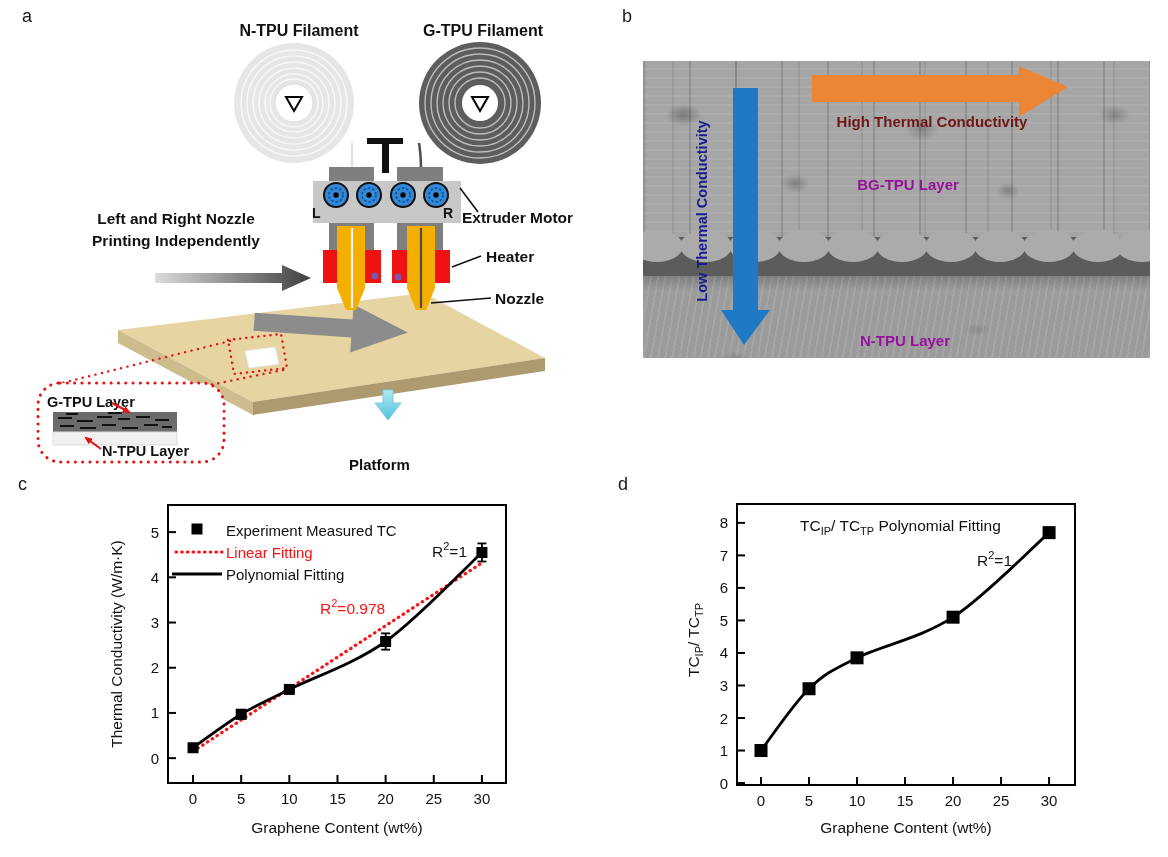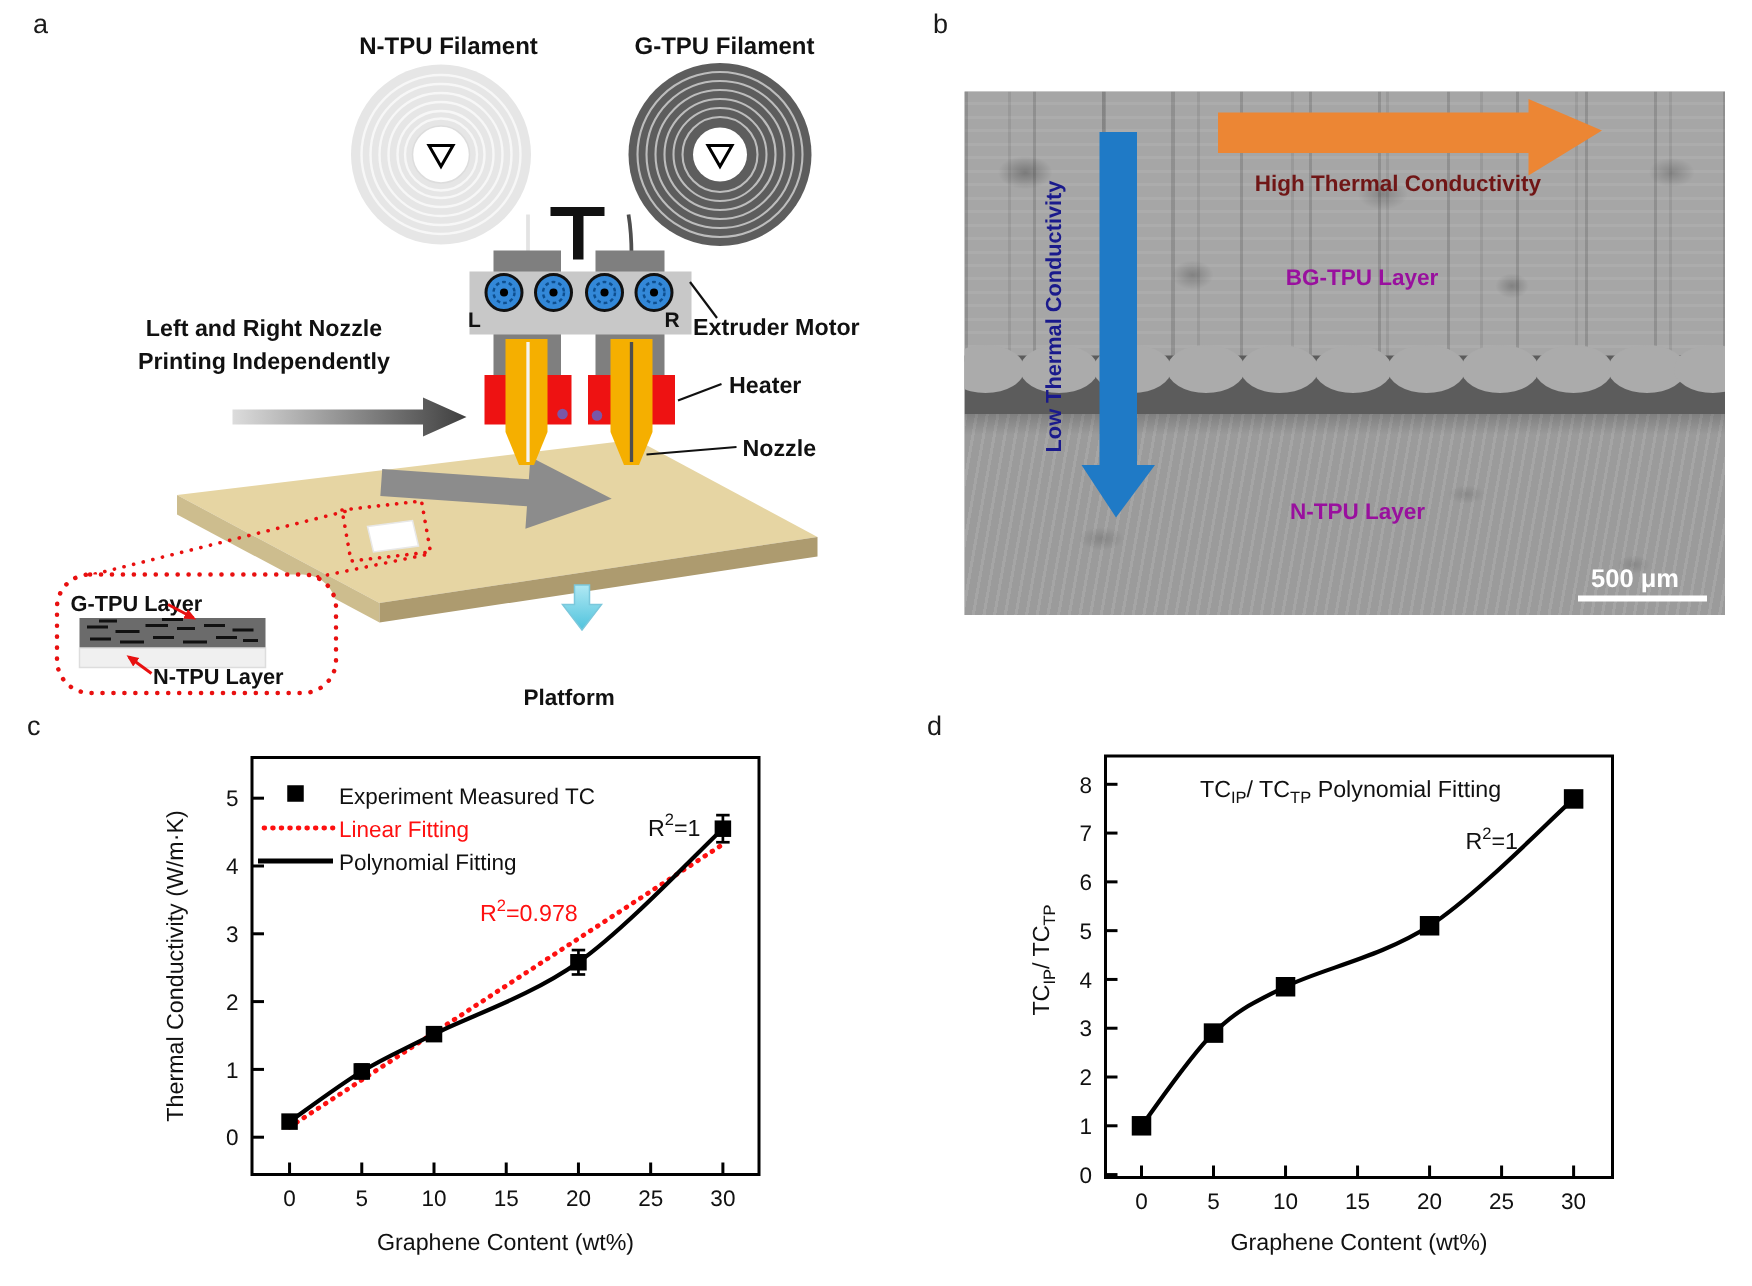--- a/index.html
+++ b/index.html
@@ -2,21 +2,21 @@
 <html><head>
 <meta charset="utf-8">
 <style>
   html,body{margin:0;padding:0;background:#fff;}
   .page{position:relative;width:1168px;height:857px;background:#ffffff;
         font-family:"Liberation Sans", sans-serif;overflow:hidden;}
   .panel-label{position:absolute;font-size:18px;color:#1a1a1a;}
   svg text{font-family:"Liberation Sans", sans-serif;}
   .abs{position:absolute;}
   
-  .sem{position:absolute;left:643px;top:61px;width:507px;height:349px;background:#a2a2a2;overflow:hidden;}
+  .sem{position:absolute;left:643px;top:61px;width:507px;height:297px;background:#a2a2a2;overflow:hidden;}
   .sem-bg{position:absolute;left:0;top:0;width:100%;height:180px;background-color:#a6a6a6;
     background-image:
       radial-gradient(26px 16px at 8% 30%, rgba(0,0,0,0.28), transparent 70%),
       radial-gradient(20px 14px at 30% 68%, rgba(0,0,0,0.22), transparent 70%),
       radial-gradient(24px 15px at 55% 38%, rgba(0,0,0,0.20), transparent 70%),
       radial-gradient(16px 12px at 72% 72%, rgba(0,0,0,0.22), transparent 70%),
       radial-gradient(22px 14px at 93% 30%, rgba(0,0,0,0.20), transparent 70%),
       radial-gradient(14px 10px at 44% 15%, rgba(0,0,0,0.18), transparent 70%),
       repeating-linear-gradient(90deg, rgba(40,40,40,0.18) 0 2px, transparent 2px 46px),
       repeating-linear-gradient(90deg, transparent 0 29px, rgba(0,0,0,0.08) 29px 31px, transparent 31px 63px),

